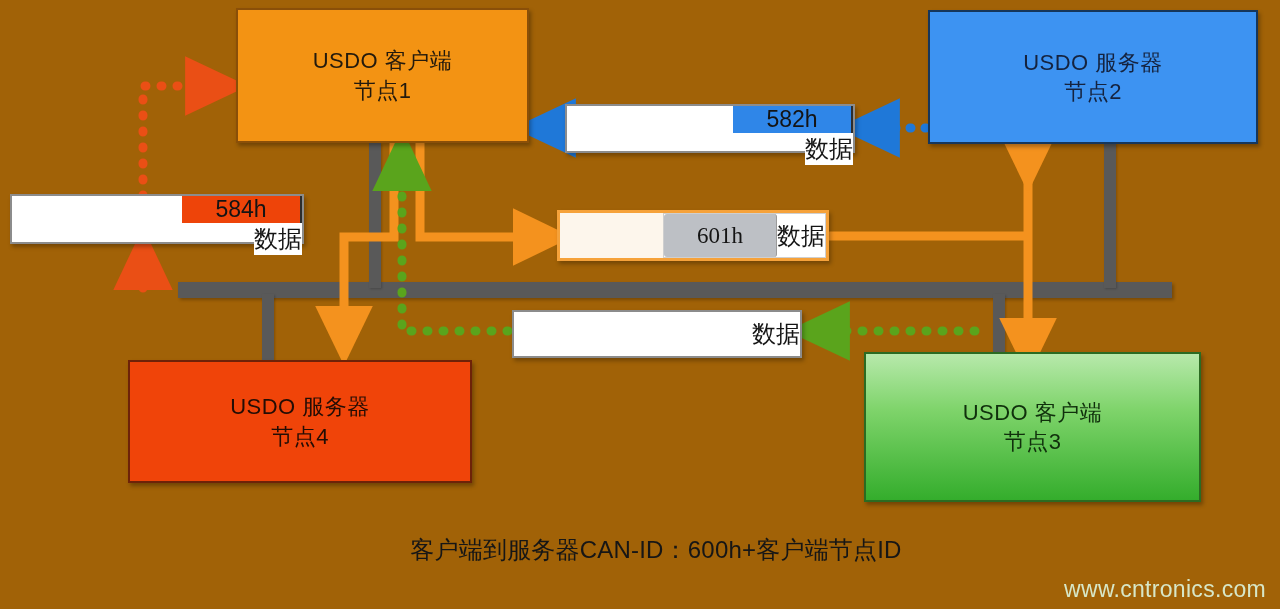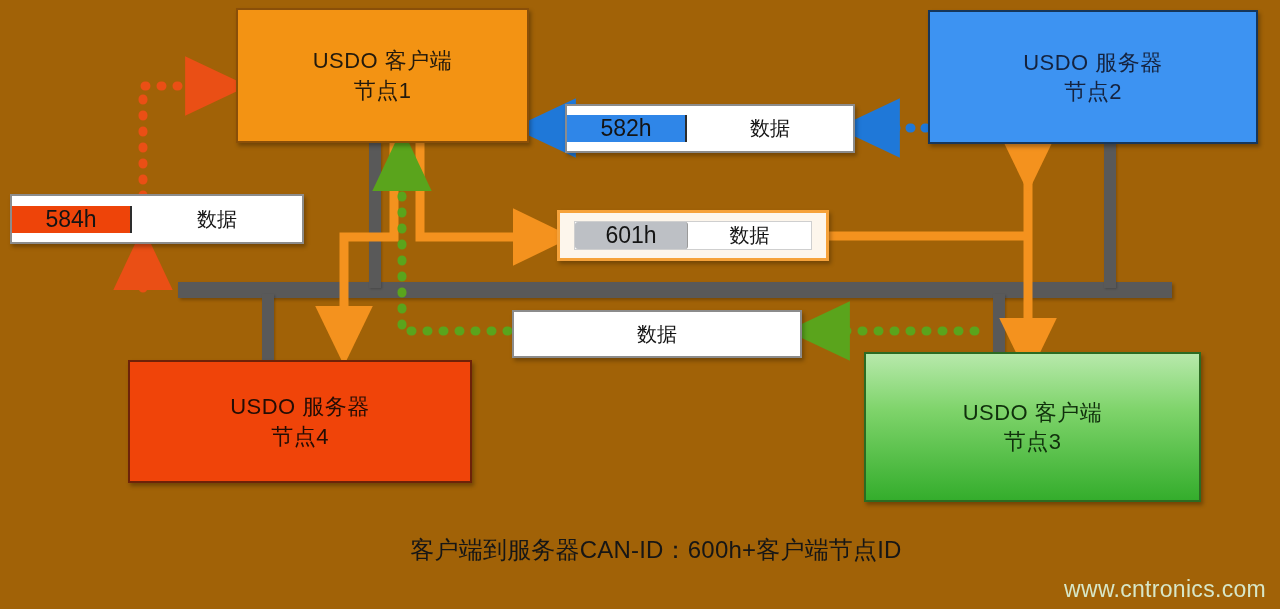--- a/index.html
+++ b/index.html
@@ -72,49 +72,50 @@
     box-shadow:1px 1px 2px rgba(0,0,0,.2);
   }
   #stub-n1{left:369px;top:143px;height:145px;}
   #stub-n4{left:262px;top:294px;height:68px;}
   #stub-n2{left:1104px;top:143px;height:145px;}
   #stub-n3{left:993px;top:294px;height:62px;}
 
   
   .frame{
     position:absolute;
-    display:flex;align-items:center;
+    display:flex;align-items:flex-end;
     box-sizing:border-box;
     background:#ffffff;
     border:2px solid #8c8c8c;
     z-index:7;
     box-shadow:2px 3px 4px rgba(0,0,0,.28);
+    flex-direction:column;
   }
   .frame .id{
     display:flex;align-items:center;justify-content:center;
     font-size:23px;color:#141414;
     box-sizing:border-box;
   }
   .frame .data{
     flex:1;
     display:flex;align-items:center;justify-content:center;
-    font-size:20px;color:#141414;
+    font-size:24px;color:#141414;
     background:#ffffff;
   }
 
   
   #frame582{left:565px;top:104px;width:290px;height:49px;}
   #frame582 .id{width:120px;background:#2f86e8;border-right:2px solid #2d2d2d;}
   
   #frame584{left:10px;top:194px;width:294px;height:50px;}
   #frame584 .id{width:120px;background:#ee4409;border-right:2px solid #2d2d2d;}
   
   #frame601{
     left:557px;top:210px;width:272px;height:51px;
-    border:3px solid #f6a23a;background:#fdf6ec;padding:14px;
+    border:3px solid #f6a23a;background:#fdf6ec;padding:0;font-family:Liberation Serif, serif;
   }
   #frame601 .inner{
     display:flex;flex:1;border:1px solid #cfcfcf;background:#fff;
   }
   #frame601 .id{
     width:113px;background:#bdc0c5;border-right:1px solid #9a9a9a;
     border-radius:3px;
   }
   
   #frame583{left:512px;top:310px;width:290px;height:48px;}

